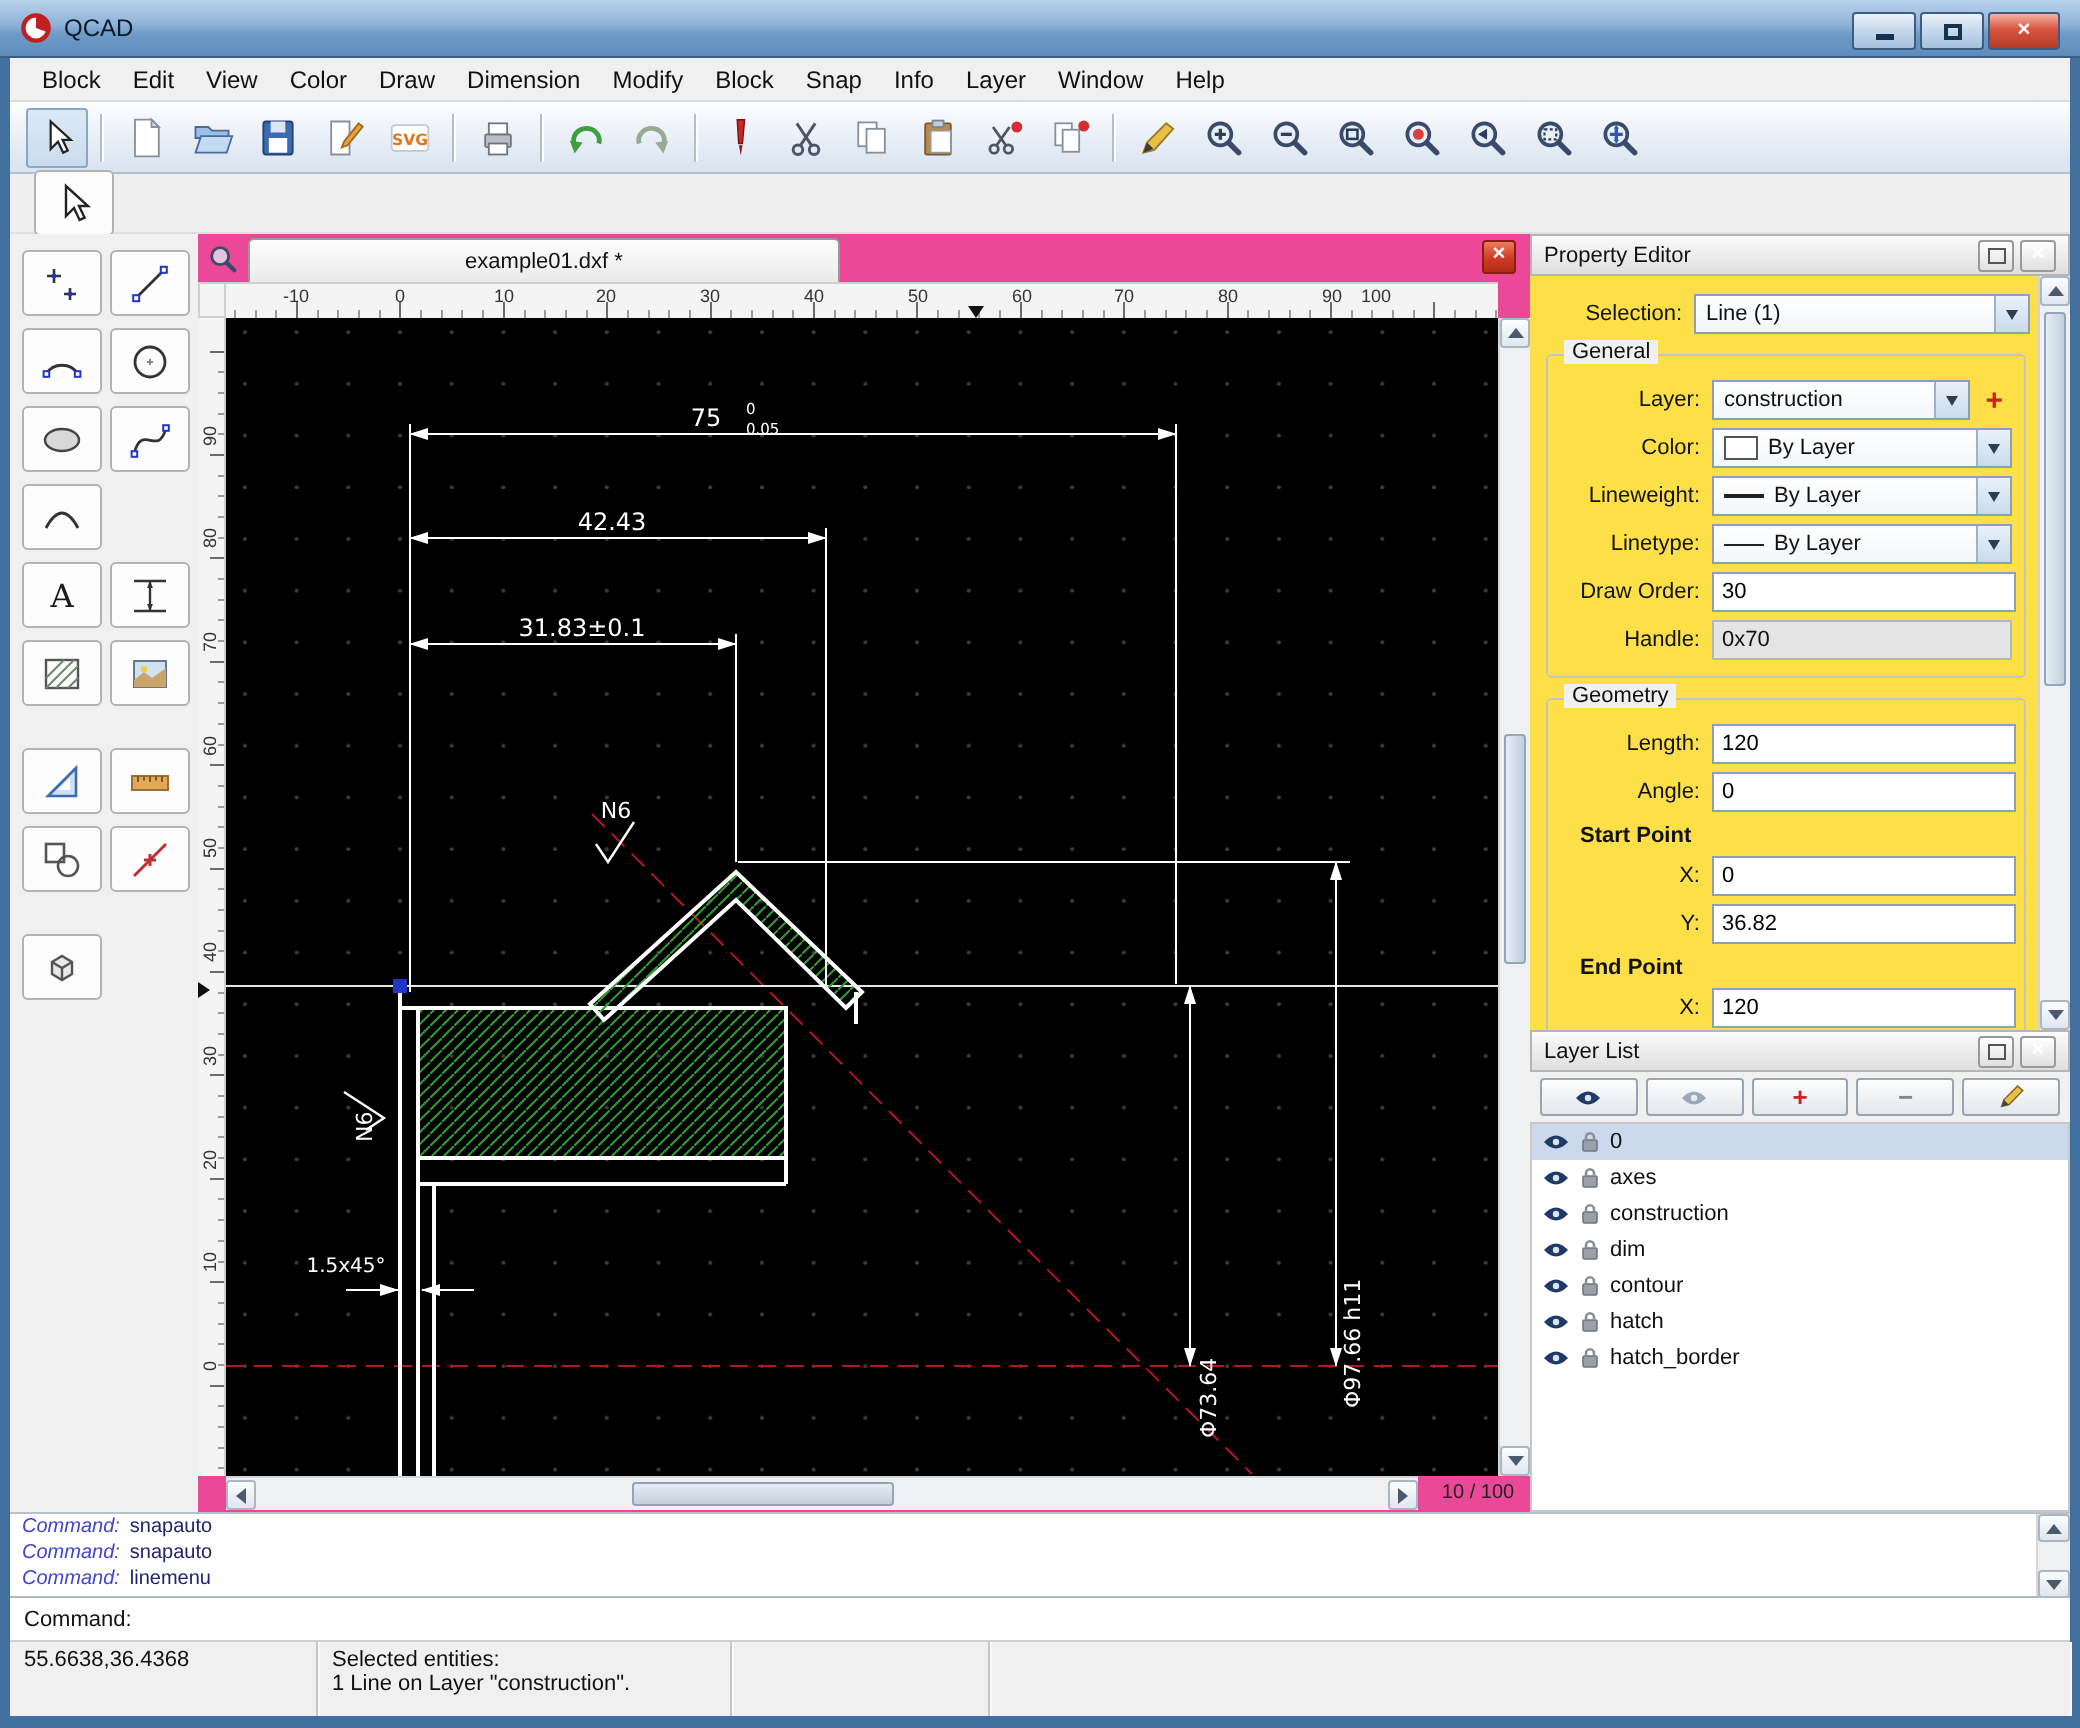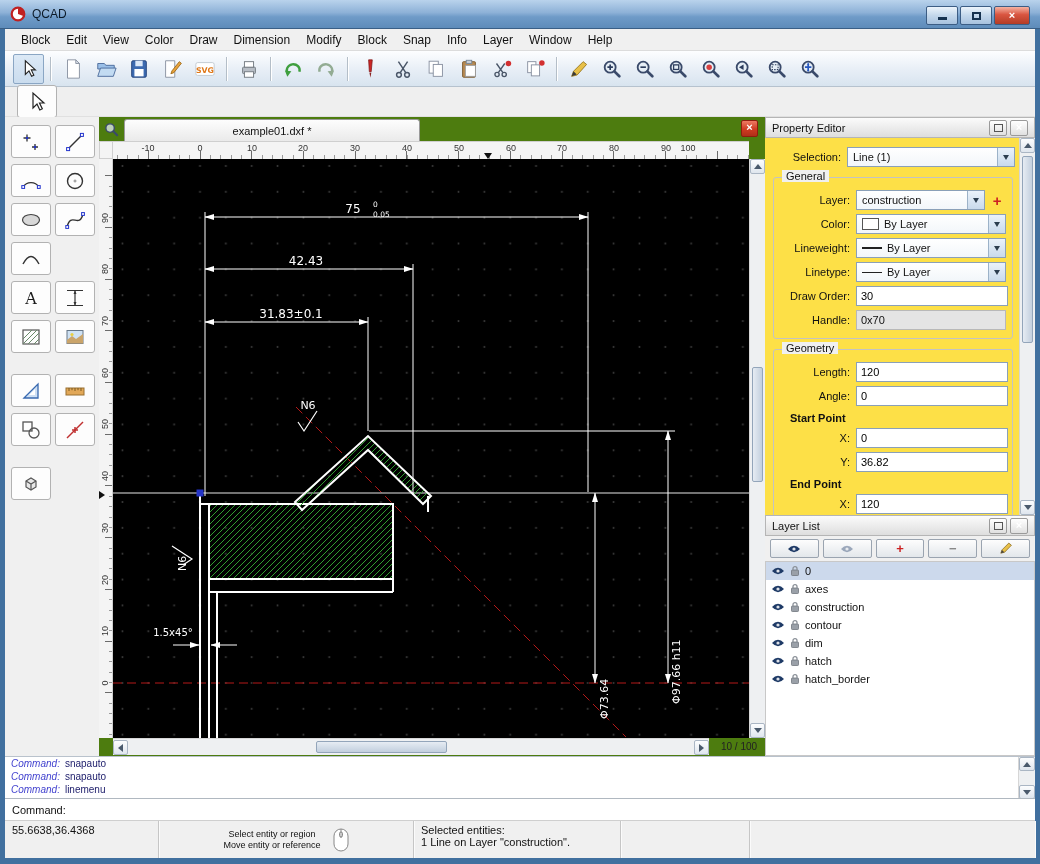--- a/index.html
+++ b/index.html
@@ -35,21 +35,21 @@
     display:flex;align-items:center;padding-left:12px;box-sizing:border-box;border-bottom:1px solid #e0e0e0;}
   .tool{width:38px;height:31px;background:#fdfdfd;border:1px solid #b2b2b2;border-radius:3px;
     display:flex;align-items:center;justify-content:center;}
   .tool svg{width:24px;height:24px;}
   
   .toolpanel{position:absolute;left:5px;top:117px;width:94px;height:639px;background:#f0f0f0;
     padding-top:8px;box-sizing:border-box;}
   .tgrid{display:grid;grid-template-columns:38px 38px;gap:6px 6px;justify-content:center;}
   .tspacer{grid-column:1 / 3;height:9px;}
   
-  .docarea{position:absolute;left:99px;top:117px;width:666px;height:639px;background:#4d7c0f;}
+  .docarea{position:absolute;left:99px;top:117px;width:666px;height:639px;background:#ec4899;}
   .tabbar{position:absolute;left:0;top:0;width:666px;height:24px;}
   .tabicon{position:absolute;left:4px;top:4px;width:17px;height:17px;}
   .tab{position:absolute;left:25px;top:2px;width:296px;height:22px;box-sizing:border-box;
     background:linear-gradient(#fdfdfd,#eaeaea);border:1px solid #9a9a9a;border-bottom:none;
     border-radius:3px 3px 0 0;display:flex;align-items:center;justify-content:center;font-size:11px;}
   .tabclose{position:absolute;right:7px;top:3px;width:15px;height:15px;border:1px solid #8d1d0e;border-radius:2px;
     background:linear-gradient(#ee7a62,#cf3b22 55%,#b02f18);color:#fff;text-align:center;font-size:11px;line-height:13px;}
   .rulercorner{position:absolute;left:0;top:24px;width:14px;height:18px;background:#f4f4f4;border:1px solid #cfcfcf;box-sizing:border-box;}
   .rulerh{position:absolute;left:14px;top:24px;width:636px;height:18px;background-color:#f4f4f4;
     border-top:1px solid #cfcfcf;box-sizing:border-box;overflow:hidden;
@@ -916,30 +916,30 @@
         </svg>
       <span>construction</span>
     </div>
     <div class="lrow">
       <svg class="eyeic">
           <use href="#sym-eye"></use>
         </svg>
       <svg class="lockic">
           <use href="#sym-lock"></use>
         </svg>
-      <span>contour</span>
+      <span>dim</span>
     </div>
     <div class="lrow">
       <svg class="eyeic">
           <use href="#sym-eye"></use>
         </svg>
       <svg class="lockic">
           <use href="#sym-lock"></use>
         </svg>
-      <span>dim</span>
+      <span>contour</span>
     </div>
     <div class="lrow">
       <svg class="eyeic">
           <use href="#sym-eye"></use>
         </svg>
       <svg class="lockic">
           <use href="#sym-lock"></use>
         </svg>
       <span>hatch</span>
     </div>
@@ -974,28 +974,19 @@
       </div>
   </div>
 </div>
 <div class="cprompt">
   <span>Command:</span>
   <input style="">
 </div>
 
 <div class="statusbar">
   <div class="scell c1">55.6638,36.4368</div>
-  <div class="scell c3">
-    <div class="small">
-      <div>Select entity or region</div>
-      <div>Move entity or reference</div>
-    </div>
-    <svg width="16" height="24">
-        <use href="#sym-mouse"></use>
-      </svg>
-  </div>
   <div class="scell c4 small">
     <div>Selected entities:</div>
     <div>1 Line on Layer "construction".</div>
   </div>
   <div class="scell c5"></div>
   <div class="scell c6"></div>
 </div>
 
 </body></html>

